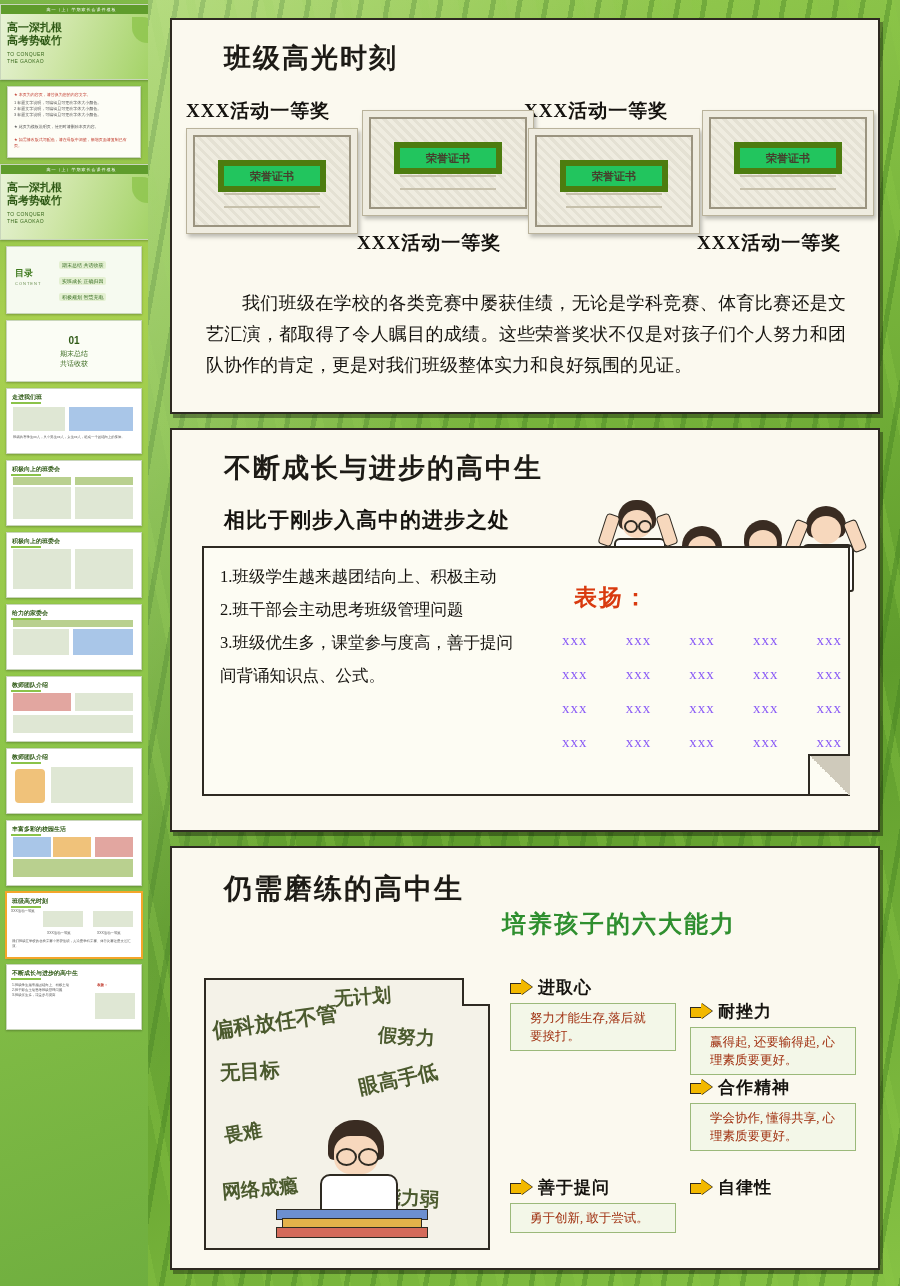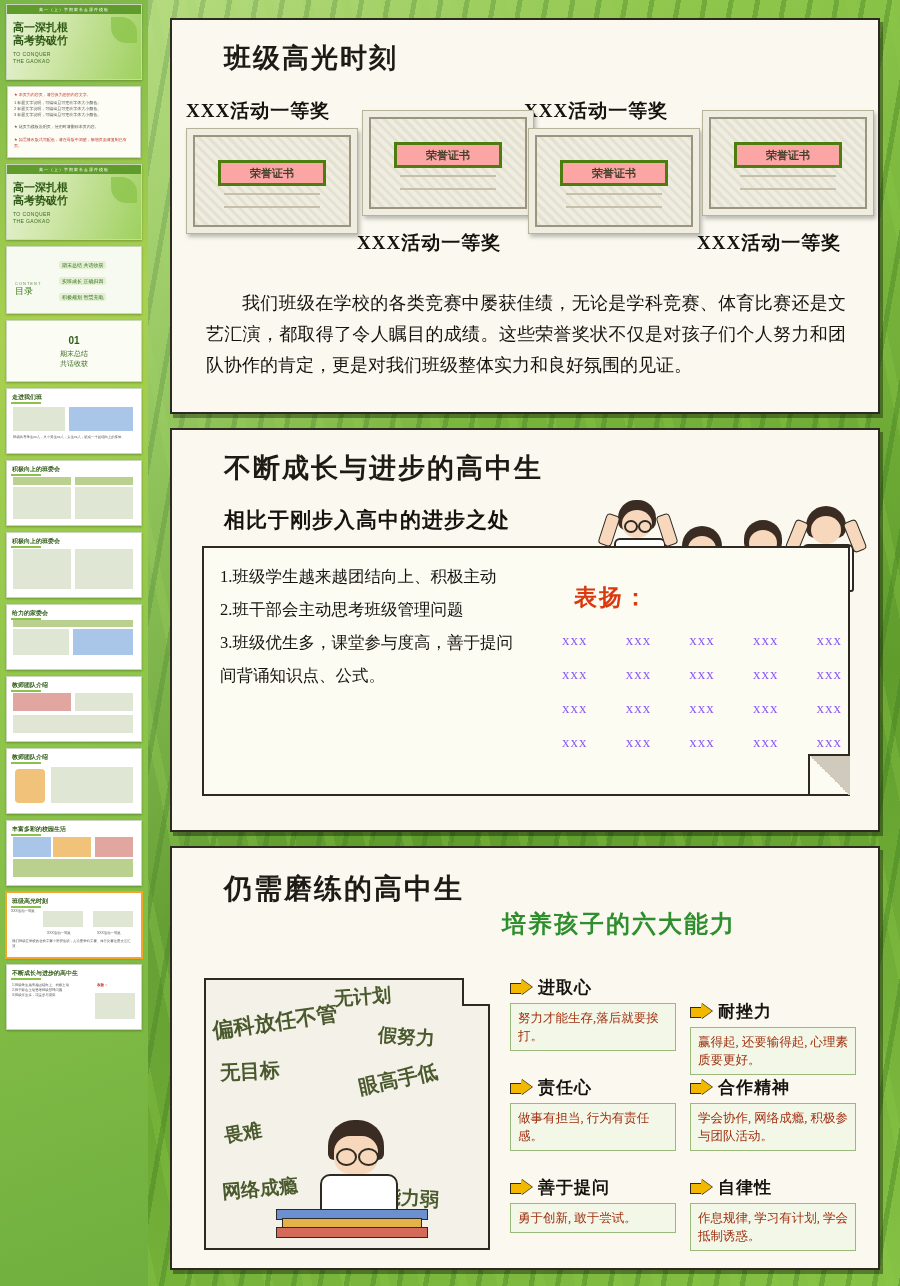--- a/index.html
+++ b/index.html
@@ -14,32 +14,32 @@
   .rail{
     position:absolute;left:0;top:0;width:148px;height:1286px;
     background:linear-gradient(160deg,#7ab648 0%,#a9d14f 25%,#8ec64a 55%,#6fae3f 100%);
     padding:4px 0;box-sizing:border-box;
   }
   .thumb{
     position:relative;width:134px;margin:0 auto 6px auto;
     background:#ffffff;border:1px solid #c9d6bb;overflow:hidden;
     box-shadow:0 1px 2px rgba(0,0,0,.25);
   }
-  .t-cover{height:74px;background:linear-gradient(110deg,#e9f3d8 0%,#cfe6a8 40%,#9ed05e 100%);}
+  .t-cover{height:74px;background:linear-gradient(110deg,#e9f3d8 0%,#cfe6a8 40%,#9ed05e 100%);padding-left:27px;}
   .t-cover .ttl{position:absolute;left:6px;top:16px;font-weight:bold;font-size:11px;color:#2f5a16;line-height:13px;}
   .t-cover .sub{position:absolute;left:6px;top:46px;font-size:5px;color:#3c6b20;line-height:7px;letter-spacing:.4px;}
   .t-cover .topbar{position:absolute;left:0;top:0;width:100%;height:9px;background:#5f9c2c;color:#fff;font-size:4px;line-height:9px;text-align:center;letter-spacing:1px;}
   .t-cover .leaf{position:absolute;right:4px;top:12px;width:26px;height:26px;border-radius:0 60% 0 60%;background:#8bc34a;opacity:.75;}
 
   .t-text{height:72px;background:#fdfdf6;padding:5px 6px;box-sizing:border-box;}
   .t-text .redline{font-size:4px;color:#c0392b;line-height:6px;margin-bottom:2px;}
   .t-text .grayline{font-size:4px;color:#555;line-height:6px;}
 
   .t-toc{height:66px;background:#f6faf0;}
-  .t-toc .lab{position:absolute;left:8px;top:38px;font-size:9px;font-weight:normal;color:#3f7a1e;}
+  .t-toc .lab{position:absolute;left:8px;top:20px;font-size:9px;font-weight:bold;color:#3f7a1e;}
   .t-toc .labsm{position:absolute;left:8px;top:34px;font-size:4px;color:#6b8f52;letter-spacing:1px;}
   .t-toc .it{position:absolute;left:52px;font-size:5px;color:#33691e;background:#e4f0d2;border-radius:2px;padding:1px 3px;}
 
   .t-sec{height:60px;background:#fbfdf5;}
   .t-sec .num{position:absolute;left:0;right:0;top:14px;text-align:center;font-size:10px;font-weight:bold;color:#2f5a16;}
   .t-sec .st{position:absolute;left:0;right:0;top:28px;text-align:center;font-size:7px;color:#3c6b20;line-height:10px;}
 
   .t-slide{height:64px;background:#ffffff;}
   .t-slide .hd{position:absolute;left:5px;top:4px;font-size:6px;font-weight:bold;color:#2f5a16;}
   .t-slide .hdbar{position:absolute;left:4px;top:13px;width:30px;height:2px;background:#8bc34a;}
@@ -77,21 +77,21 @@
     font-weight:bold;color:#1d1b16;letter-spacing:2px;
   }
   .c1-title{position:absolute;left:52px;top:20px;font-size:27px;}
   .c2-title{position:absolute;left:52px;top:20px;font-size:27px;}
   .c3-title{position:absolute;left:52px;top:22px;font-size:28px;}
 
   
   .cert{position:absolute;background:#efece0;border:1px solid #b9b29b;box-shadow:2px 3px 4px rgba(0,0,0,.25);}
   .cert .frame2{position:absolute;inset:6px;border:2px double #9b9480;
     background:repeating-linear-gradient(45deg, rgba(180,175,155,.18) 0 3px, rgba(255,255,255,0) 3px 7px);}
-  .cert .band{position:absolute;left:18%;right:18%;top:30%;height:20px;background:#fca5a5;border:3px solid #4d7c0f;}
+  .cert .band{position:absolute;left:18%;right:18%;top:30%;height:20px;background:#22c55e;border:6px solid #4d7c0f;}
   .cert .band span{display:block;text-align:center;font-size:11px;font-weight:bold;color:#463f2c;line-height:20px;font-family:"Liberation Serif",serif;}
   .cert .ln{position:absolute;left:22%;right:22%;height:2px;background:#c6c0ab;}
 
   .awd{position:absolute;font-family:"Liberation Serif",serif;font-size:19px;font-weight:bold;color:#15130f;letter-spacing:1px;}
 
   .c1-para{
     position:absolute;left:34px;top:268px;width:640px;
     font-family:"Liberation Serif","DejaVu Serif",serif;
     font-size:18px;line-height:31px;color:#15130f;text-indent:36px;text-align:justify;
   }
@@ -128,21 +128,21 @@
   .wordcloud span{position:absolute;font-family:"Liberation Serif",serif;font-weight:bold;color:#4b5a2e;white-space:nowrap;}
   .boy{position:absolute;left:96px;top:140px;width:110px;height:110px;}
   .books{position:absolute;left:70px;bottom:10px;width:150px;height:26px;}
 
   .abil{position:absolute;width:166px;}
   .abil .hd{display:flex;align-items:center;gap:6px;margin-bottom:4px;}
   .arrow{width:22px;height:17px;position:relative;flex:none;}
   .arrow:before{content:"";position:absolute;left:0;top:4px;width:12px;height:9px;background:#f2b800;border:1.5px solid #2e2a22;}
   .arrow:after{content:"";position:absolute;left:11px;top:0;width:0;height:0;border-top:8.5px solid transparent;border-bottom:8.5px solid transparent;border-left:11px solid #f2b800;filter:drop-shadow(1px 0 0 #2e2a22);}
   .abil .nm{font-family:"Liberation Serif",serif;font-size:17px;font-weight:bold;color:#15130f;letter-spacing:1px;}
-  .abil .bd{background:#f3f7e8;border:1px solid #9bb97a;padding:5px 7px;font-family:"Liberation Serif",serif;font-size:12.5px;line-height:18px;color:#a03010;}
+  .abil .bd{background:#f3f7e8;border:1px solid #9bb97a;padding:5px 19px;font-family:"Liberation Serif",serif;font-size:12.5px;line-height:18px;color:#a03010;}
 </style>
 </head>
 <body>
 
 <div class="page">
 
   <div class="rail">
 
     <div class="thumb t-cover">
       <div class="topbar">高一（上）学期家长会课件模板</div>
@@ -442,47 +442,39 @@
       </div>
 
       <div class="abil" style="left:518px;top:128px;margin-top:24px;">
         <div class="hd">
           <div class="arrow"></div>
           <div class="nm">耐挫力</div>
         </div>
         <div class="bd">赢得起, 还要输得起, 心理素质要更好。</div>
       </div>
 
-      <div class="abil" style="left:338px;top:228px;">
-        <div class="hd">
-          <div class="arrow"></div>
-          <div class="nm">责任心</div>
-        </div>
-        <div class="bd">做事有担当, 行为有责任感。</div>
-      </div>
 
       <div class="abil" style="left:518px;top:228px;">
         <div class="hd">
           <div class="arrow"></div>
           <div class="nm">合作精神</div>
         </div>
-        <div class="bd">学会协作, 网络成瘾, 积极参与团队活动。</div>
+        <div class="bd">学会协作, 懂得共享, 心理素质要更好。</div>
       </div>
 
       <div class="abil" style="left:338px;top:328px;">
         <div class="hd">
           <div class="arrow"></div>
           <div class="nm">善于提问</div>
         </div>
         <div class="bd">勇于创新, 敢于尝试。</div>
       </div>
 
       <div class="abil" style="left:518px;top:328px;">
         <div class="hd">
           <div class="arrow"></div>
           <div class="nm">自律性</div>
         </div>
-        <div class="bd">作息规律, 学习有计划, 学会抵制诱惑。</div>
       </div>
     </div>
 
   </div>
 </div>
 
 </body></html>

